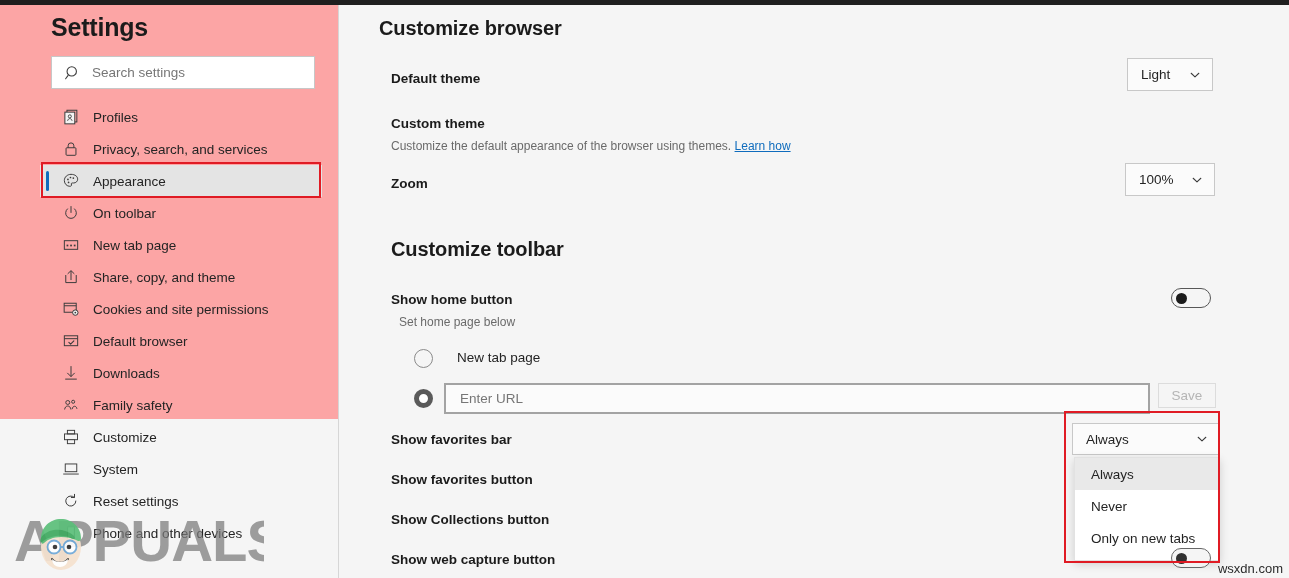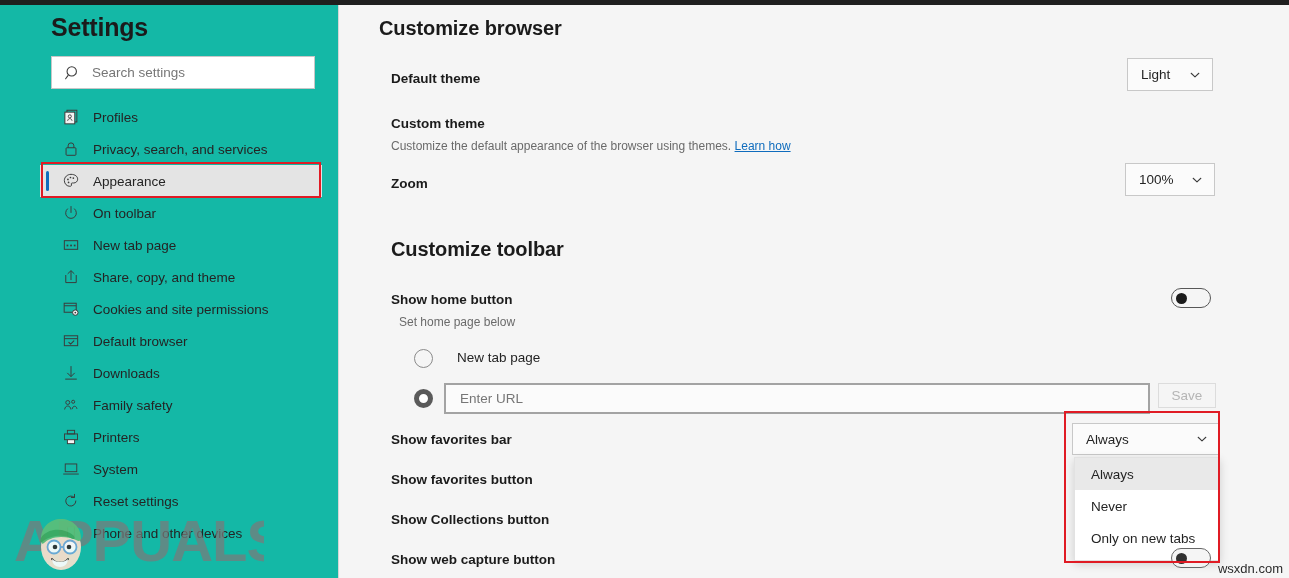--- a/index.html
+++ b/index.html
@@ -7,21 +7,21 @@
     width:1289px;height:578px;overflow:hidden;
     font-family:"Liberation Sans","DejaVu Sans",sans-serif;
     background:#f3f3f3;color:#1b1b1b;
     -webkit-font-smoothing:antialiased;
   }
   #root{position:relative;width:1289px;height:578px;overflow:hidden;background:#f5f5f5;}
 
   .topbar{position:absolute;left:0;top:0;width:1289px;height:5px;background:#1f1f1f;}
 
   
-  .sidebar{position:absolute;left:0;top:5px;width:338px;height:573px;background:#14b8a6;}
+  .sidebar{position:absolute;left:0;top:5px;width:338px;height:414px;background:#fca5a5;}
   .sidebar-divider{position:absolute;left:338px;top:5px;width:1px;height:573px;background:#d6d6d6;}
   .settings-title{position:absolute;left:51px;top:8px;font-size:25px;font-weight:600;letter-spacing:-.2px;color:#1b1b1b;}
 
   .search-box{position:absolute;left:51px;top:51px;width:264px;height:33px;
     background:#ffffff;border:1px solid #c7c7c7;box-sizing:border-box;display:flex;align-items:center;}
   .search-box .mag{margin-left:12px;width:18px;height:18px;flex:0 0 auto;display:block;}
   .search-ph{margin-left:10px;font-size:13.5px;color:#767676;}
 
   .nav{position:absolute;left:40px;top:96px;width:282px;}
   .nav-item{position:relative;height:32px;display:flex;align-items:center;box-sizing:border-box;}
@@ -201,21 +201,21 @@
       </div>
 
 
       <div class="nav-item">
         <span class="accent"></span>
         <svg class="nav-ico" viewBox="0 0 20 20">
           <rect x="6" y="2.6" width="8" height="4" fill="none" stroke="#3b3b3b" stroke-width="1.05"></rect>
           <rect x="2.8" y="6.6" width="14.4" height="6.4" fill="none" stroke="#3b3b3b" stroke-width="1.05"></rect>
           <rect x="6" y="13" width="8" height="4.4" fill="#f3f3f3" stroke="#3b3b3b" stroke-width="1.05"></rect>
         </svg>
-        <span class="nav-label">Printers</span>
+        <span class="nav-label">Customize</span>
       </div>
 
       <div class="nav-item">
         <span class="accent"></span>
         <svg class="nav-ico" viewBox="0 0 20 20">
           <rect x="3.6" y="4.4" width="12.8" height="8.6" fill="none" stroke="#3b3b3b" stroke-width="1.05"></rect>
           <line x1="1.8" y1="15.6" x2="18.2" y2="15.6" stroke="#3b3b3b" stroke-width="1.05" stroke-linecap="round"></line>
         </svg>
         <span class="nav-label">System</span>
       </div>

